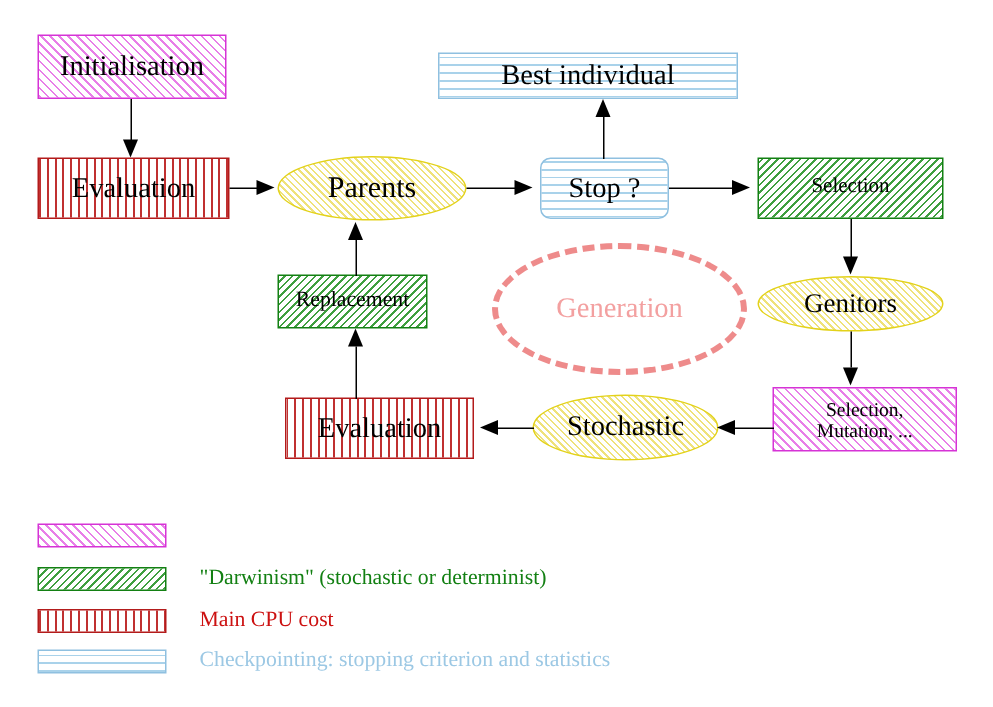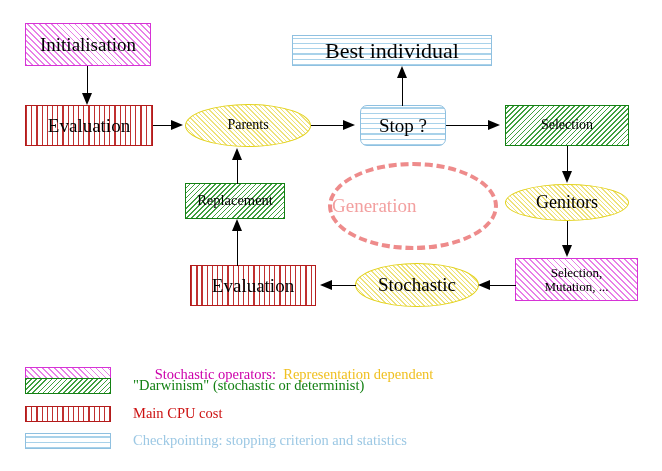--- a/index.html
+++ b/index.html
@@ -80,21 +80,21 @@
   .rounded { border-radius: 7px; }
 
   
   .generation {
     position: absolute;
     box-sizing: border-box;
     border: 4px dashed #ee8b8b;
     border-radius: 50%;
     display: flex;
     align-items: center;
-    justify-content: flex-start;
+    justify-content: center;
     background: transparent;
   }
   .generation-label {
     color: #f3a0a0;
     font-size: 19px;
   }
 
   
   .line {
     position: absolute;
@@ -159,25 +159,25 @@
 <div id="canvas">
 
   <div class="node fill-magenta" style="left:25px; top:23px; width:126px; height:43px; font-size:19px;">
     <span>Initialisation</span>
   </div>
 
   <div class="node fill-red" style="left:25px; top:105px; width:128px; height:41px; font-size:19px;">
     <span>Evaluation</span>
   </div>
 
-  <div class="node fill-yellow ellipse" style="left:185px; top:104px; width:126px; height:43px; font-size:14px;">
+  <div class="node fill-yellow ellipse" style="left:185px; top:104px; width:126px; height:43px; font-size:20px;">
     <span>Parents</span>
   </div>
 
-  <div class="node fill-blue" style="left:292px; top:35px; width:200px; height:31px; font-size:22px;">
+  <div class="node fill-blue" style="left:292px; top:35px; width:200px; height:31px; font-size:19px;">
     <span>Best individual</span>
   </div>
 
   <div class="node fill-blue rounded" style="left:360px; top:105px; width:86px; height:41px; font-size:19px;">
     <span>Stop ?</span>
   </div>
 
   <div class="node fill-green" style="left:505px; top:105px; width:124px; height:41px; font-size:14px;">
     <span>Selection</span>
   </div>
@@ -235,23 +235,20 @@
   <div class="arrow arrow-left" style="left:320px; top:279.5px;"></div>
 
   <div class="line vline" style="left:237px; top:231px; height:35px;"></div>
   <div class="arrow arrow-up" style="left:231.5px; top:219px;"></div>
 
   <div class="line vline" style="left:237px; top:160px; height:24px;"></div>
   <div class="arrow arrow-up" style="left:231.5px; top:148px;"></div>
 
   <div class="legend-row" style="top:349px;">
     <div class="swatch fill-magenta"></div>
-    <div class="legend-text">
-      <span class="lg-magenta">Stochastic operators:</span><span>  </span><span class="lg-amber">Representation dependent</span>
-    </div>
   </div>
 
   <div class="legend-row" style="top:377px;">
     <div class="swatch fill-green"></div>
     <div class="legend-text lg-green">"Darwinism" (stochastic or determinist)</div>
   </div>
 
   <div class="legend-row" style="top:405px;">
     <div class="swatch fill-red"></div>
     <div class="legend-text lg-red">Main CPU cost</div>

